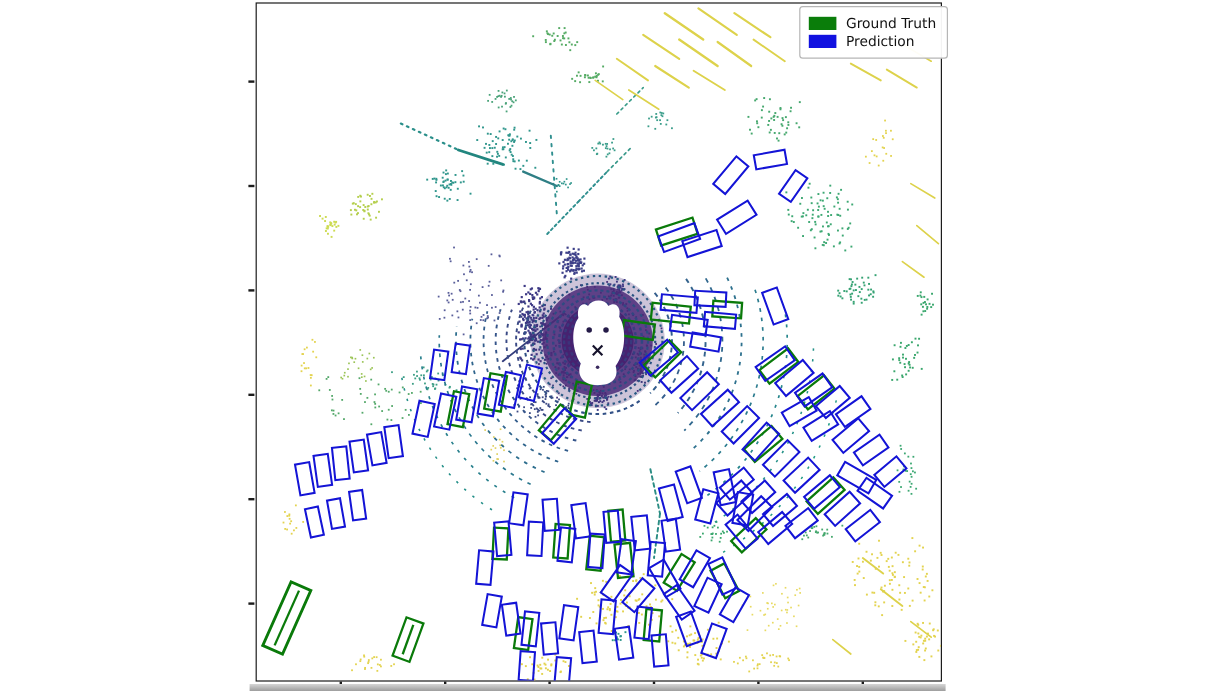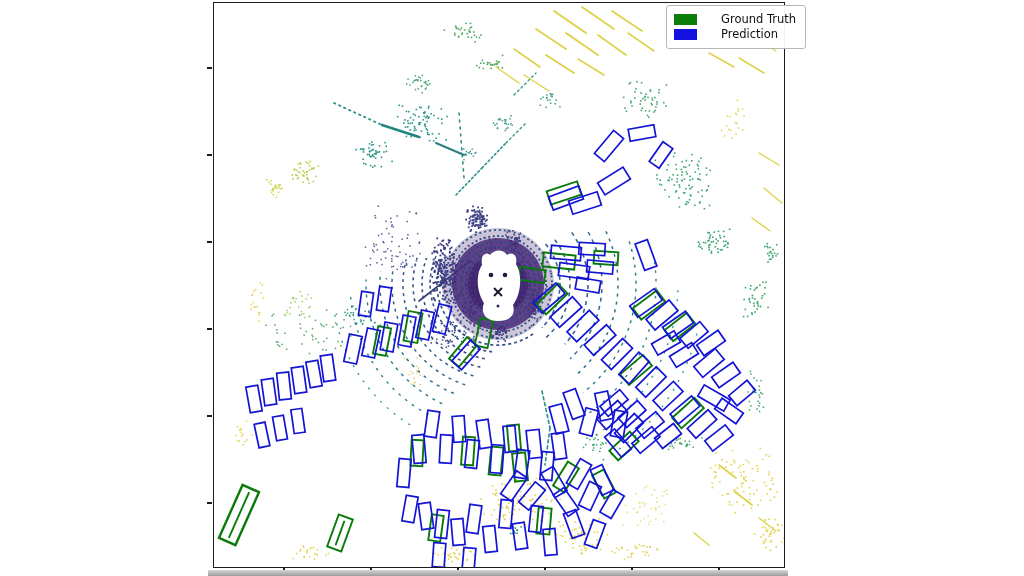--- a/index.html
+++ b/index.html
@@ -3,21 +3,21 @@
 <meta charset="utf-8">
 <style>
   html,body{margin:0;padding:0;background:#ffffff;}
   .canvas{position:relative;width:1024px;height:576px;background:#ffffff;overflow:hidden;
           font-family:"DejaVu Sans","Liberation Sans",sans-serif;}
   .plot-frame{position:absolute;left:213px;top:2px;width:570px;height:564px;
               background:#ffffff;border:1.6px solid #1c1c1c;}
   .plot-frame svg{position:absolute;left:0;top:0;}
   .legend{position:absolute;top:2px;left:452px;background:rgba(255,255,255,0.95);
           border:1px solid #b6b6b6;border-radius:3px;padding:5px 9px 5px 7px;z-index:5;}
-  .legend-row{display:flex;align-items:center;margin:2px 0;gap:16px;}
+  .legend-row{display:flex;align-items:center;margin:2px 0;}
   .legend-row .swatch{display:inline-block;width:23px;height:11px;margin-right:8px;}
   .legend-row .legend-label{font-size:11.5px;color:#111;white-space:nowrap;line-height:13px;}
   .x-ticks .tick{position:absolute;top:568px;width:1.6px;height:5px;background:#1c1c1c;}
   .y-ticks .tick{position:absolute;left:207px;width:5px;height:1.6px;background:#1c1c1c;}
   .bottom-strip{position:absolute;left:208px;top:570px;width:580px;height:6px;
                 background:linear-gradient(#d6d6d6,#9c9c9c);}
 </style>
 </head>
 <body>
 

